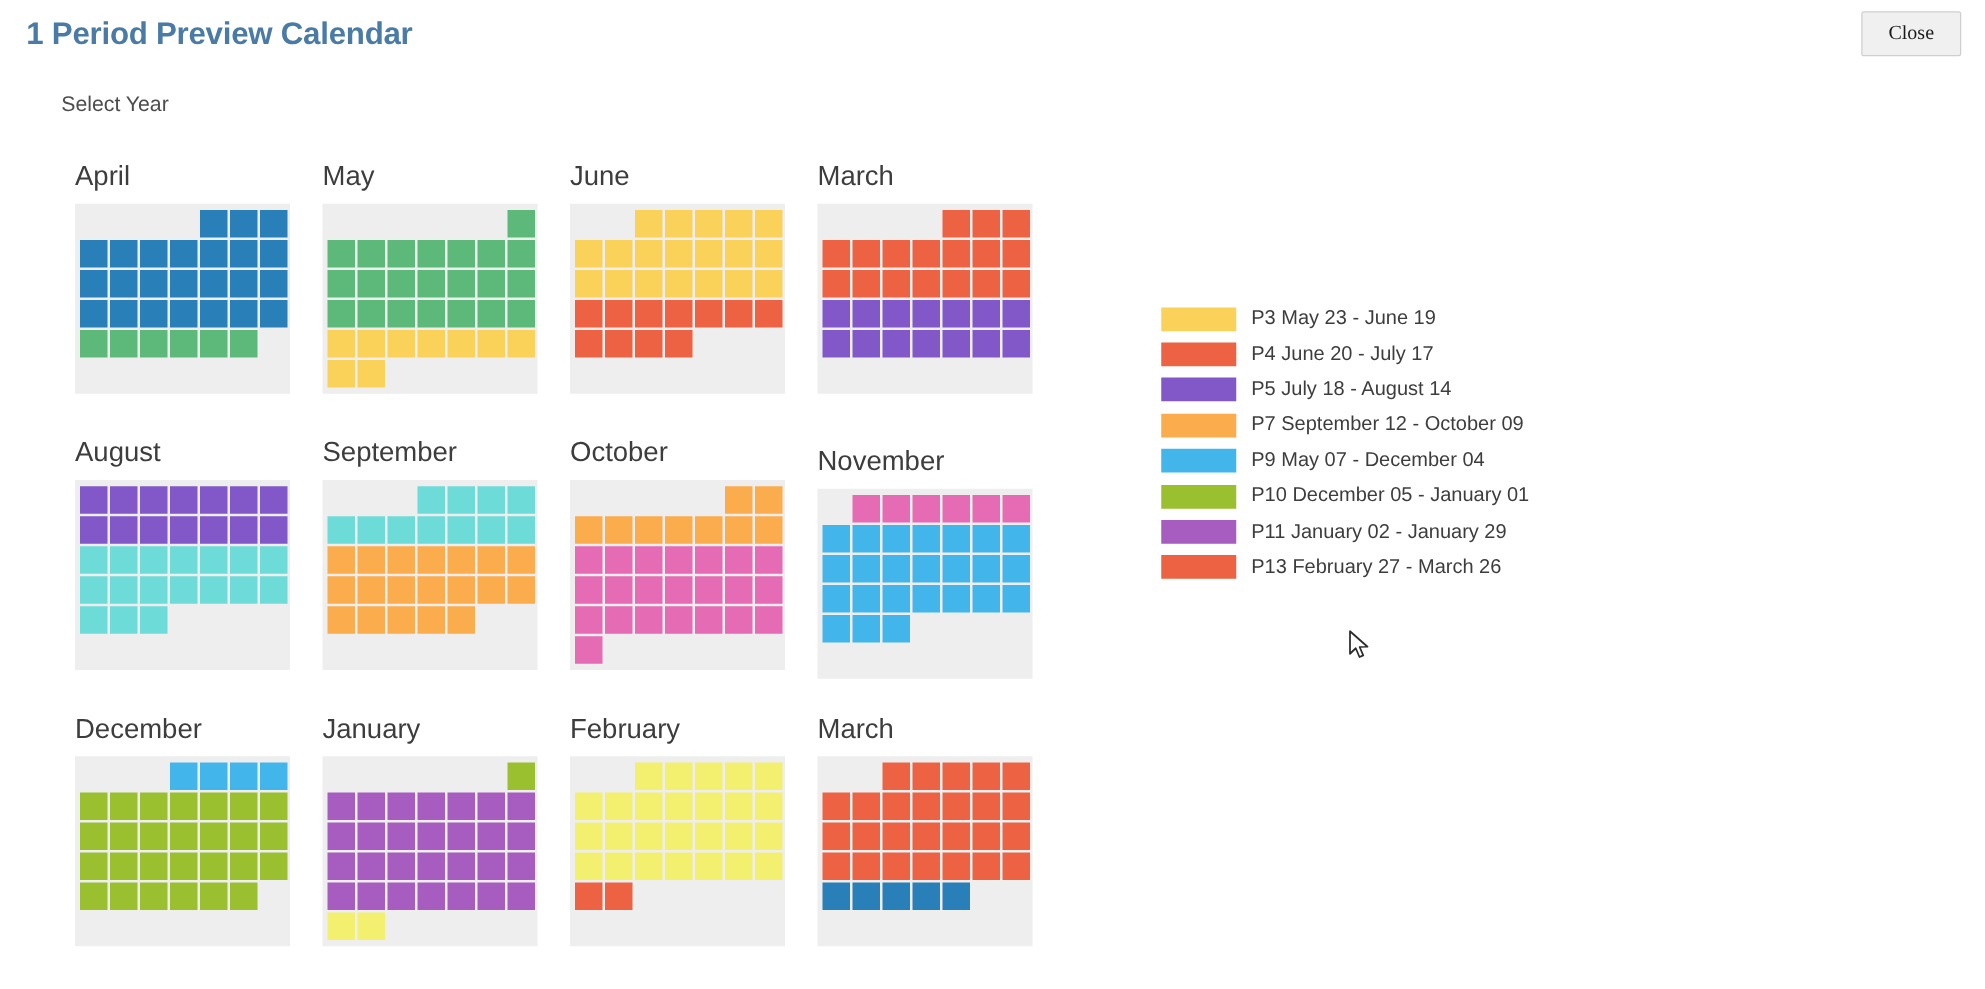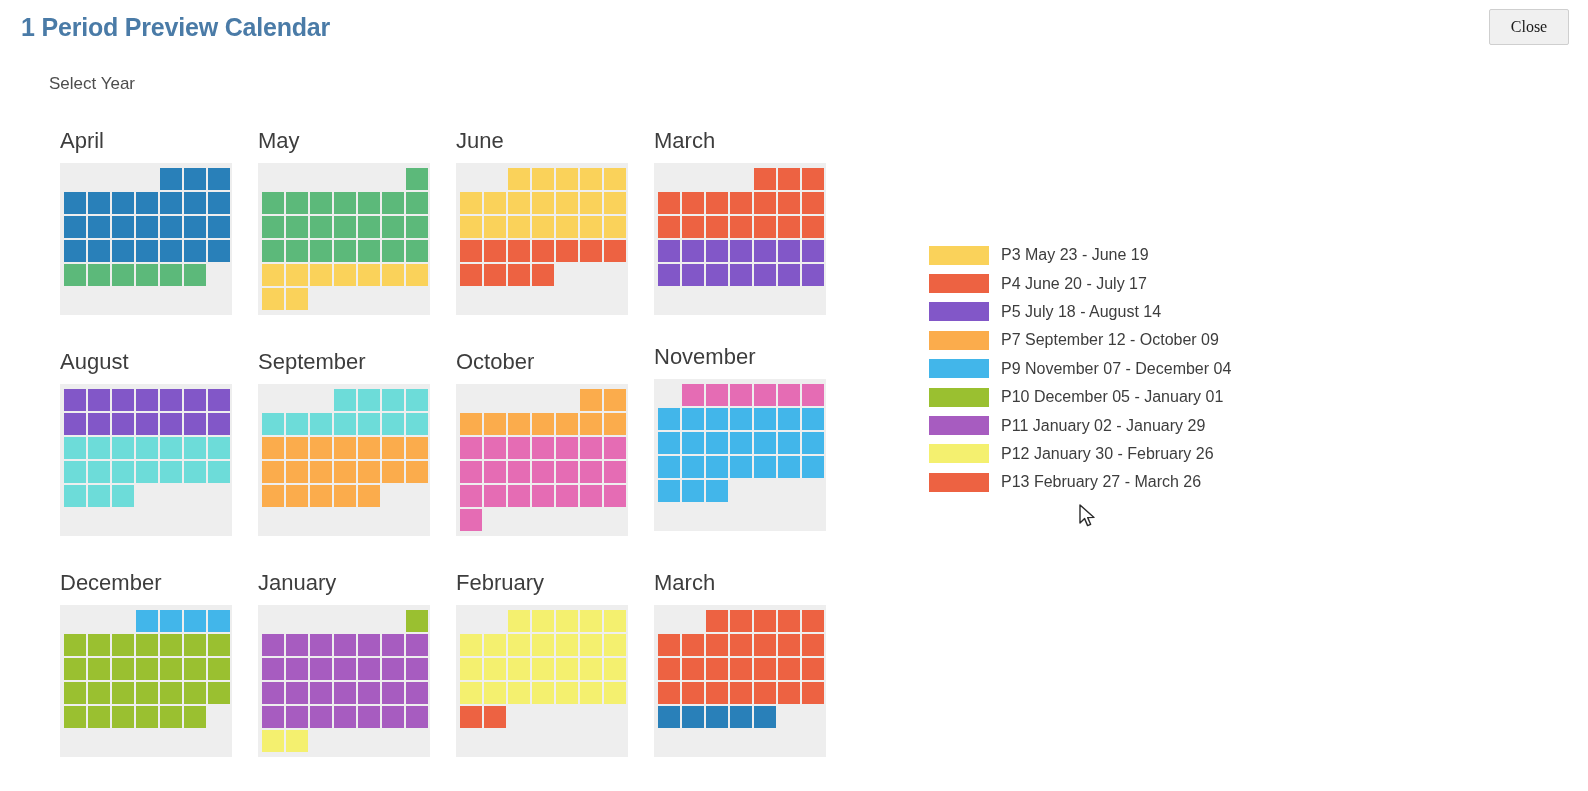--- a/index.html
+++ b/index.html
@@ -499,21 +499,21 @@
           <div class="cell" style="background: rgb(229, 108, 180);"></div>
           <div class="cell" style="background: rgb(229, 108, 180);"></div>
           <div class="cell empty"></div>
           <div class="cell empty"></div>
           <div class="cell empty"></div>
           <div class="cell empty"></div>
           <div class="cell empty"></div>
           <div class="cell empty"></div>
         </div>
       </div>
-      <div class="month-card" style="left: 594px; top: 216px;">
+      <div class="month-card" style="left: 594px; top: 228px;">
         <div class="month-name">November</div>
         <div class="month-grid">
           <div class="cell empty"></div>
           <div class="cell" style="background: rgb(229, 108, 180);"></div>
           <div class="cell" style="background: rgb(229, 108, 180);"></div>
           <div class="cell" style="background: rgb(229, 108, 180);"></div>
           <div class="cell" style="background: rgb(229, 108, 180);"></div>
           <div class="cell" style="background: rgb(229, 108, 180);"></div>
           <div class="cell" style="background: rgb(229, 108, 180);"></div>
           <div class="cell" style="background: rgb(66, 182, 234);"></div>
@@ -755,35 +755,31 @@
       <div class="legend-item">
         <span class="legend-swatch" style="background: rgb(130, 87, 200);"></span>
         <span class="legend-label">P5 July 18 - August 14</span>
       </div>
       <div class="legend-item">
         <span class="legend-swatch" style="background: rgb(251, 172, 76);"></span>
         <span class="legend-label">P7 September 12 - October 09</span>
       </div>
       <div class="legend-item">
         <span class="legend-swatch" style="background: rgb(66, 182, 234);"></span>
-        <span class="legend-label">P9 November 07 - December 04</span>
+        <span class="legend-label">P9 May 07 - December 04</span>
       </div>
       <div class="legend-item">
         <span class="legend-swatch" style="background: rgb(154, 192, 48);"></span>
         <span class="legend-label">P10 December 05 - January 01</span>
       </div>
       <div class="legend-item">
         <span class="legend-swatch" style="background: rgb(167, 92, 192);"></span>
         <span class="legend-label">P11 January 02 - January 29</span>
       </div>
       <div class="legend-item">
-        <span class="legend-swatch" style="background: rgb(244, 240, 111);"></span>
-        <span class="legend-label">P12 January 30 - February 26</span>
-      </div>
-      <div class="legend-item">
         <span class="legend-swatch" style="background: rgb(237, 98, 66);"></span>
         <span class="legend-label">P13 February 27 - March 26</span>
       </div>
     </div>
 
   <svg id="cursor" width="18" height="26" viewBox="0 0 18 26">
     <path d="M1 1 L1 19 L5.6 14.6 L8.6 21.6 L11.6 20.3 L8.7 13.6 L15 13.4 Z" fill="#ffffff" stroke="#2b2b2b" stroke-width="1.4" stroke-linejoin="round"></path>
   </svg>
 
 </div>

